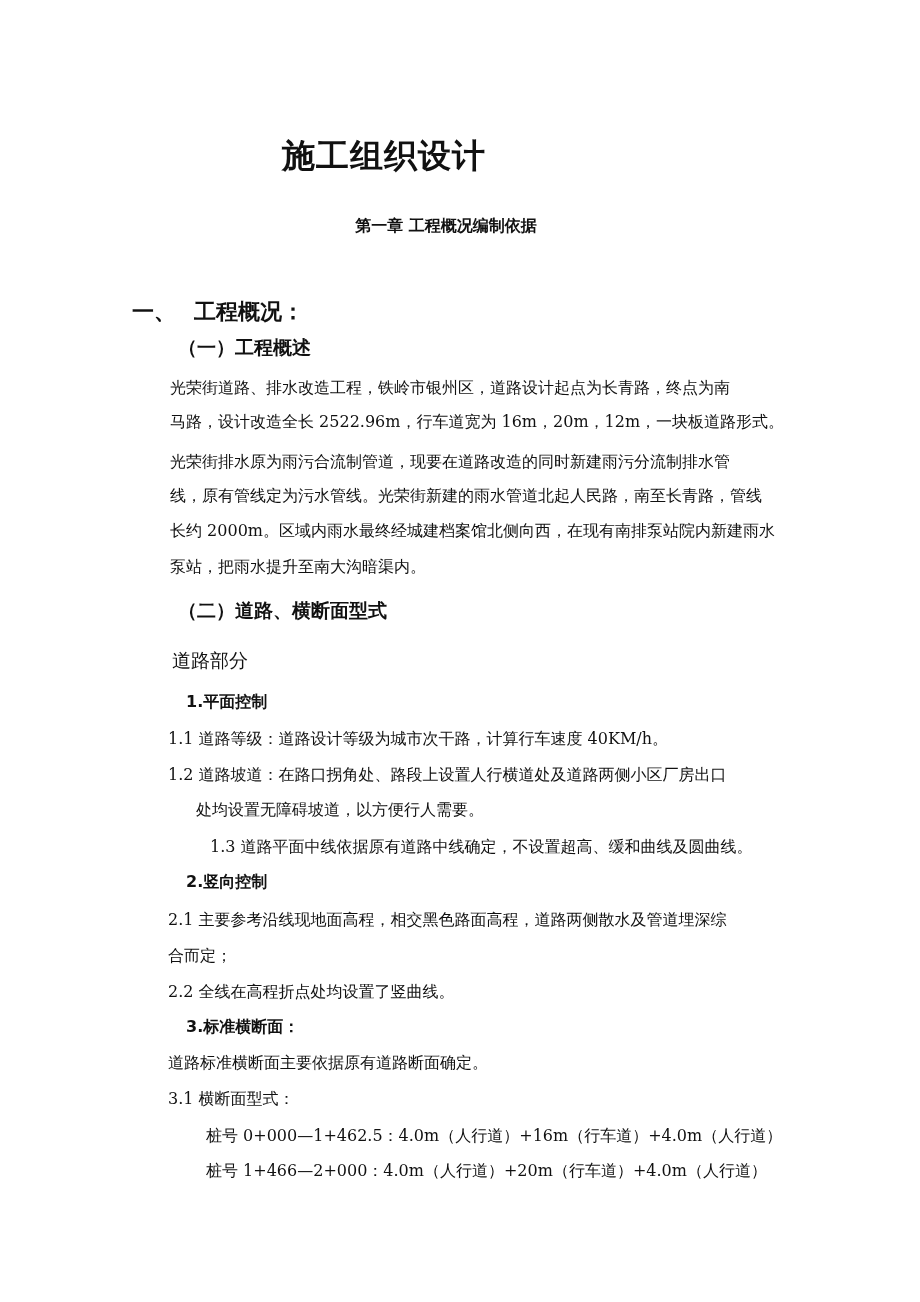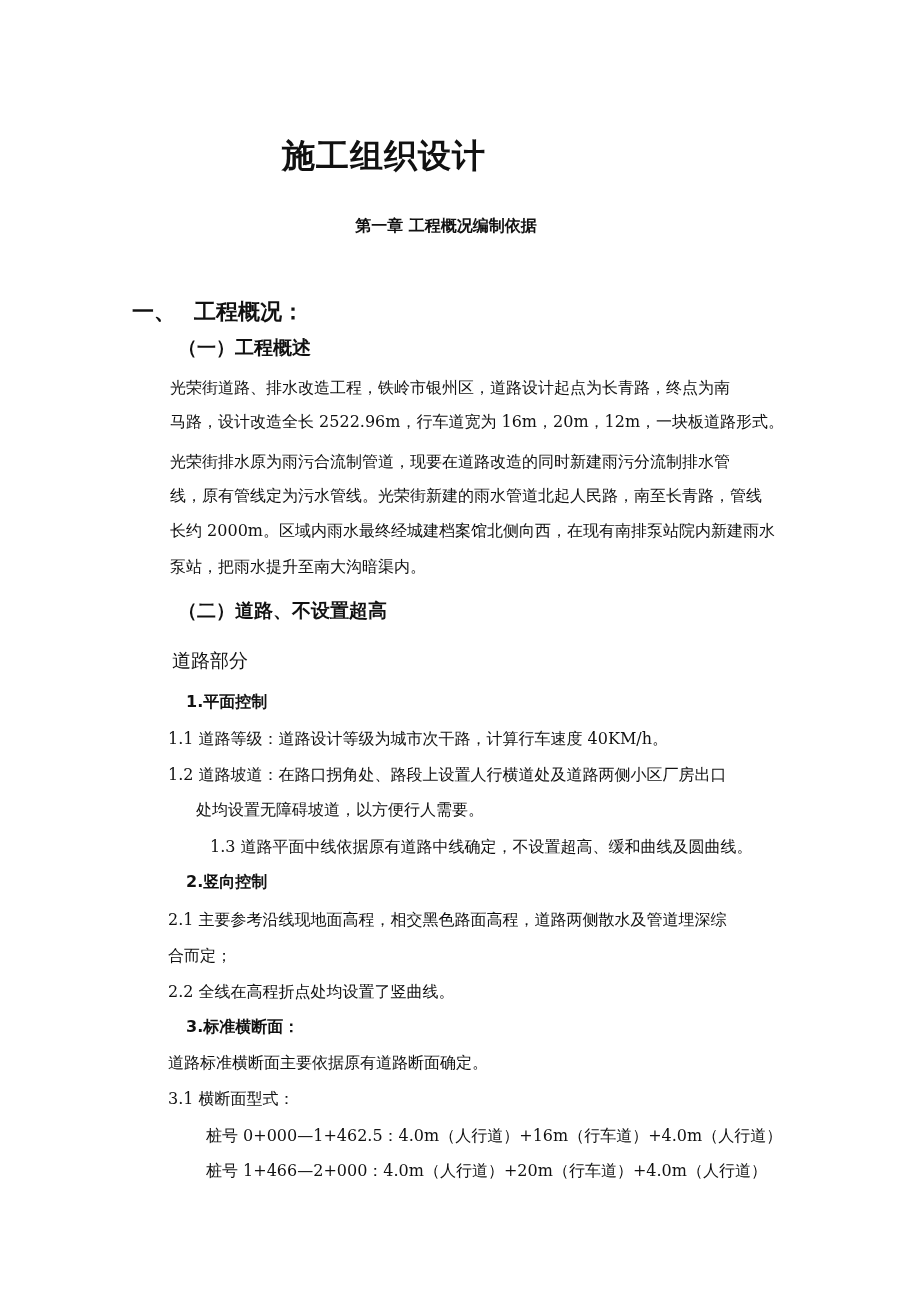--- a/index.html
+++ b/index.html
@@ -51,21 +51,21 @@
 
 <div class="abs h2" style="left:178px; top:335px;">（一）工程概述</div>
 
 <div class="abs p" style="left:170px; top:378px;">光荣街道路、排水改造工程，铁岭市银州区，道路设计起点为长青路，终点为南</div>
 <div class="abs p" style="left:170px; top:412px;">马路，设计改造全长 2522.96m，行车道宽为 16m，20m，12m，一块板道路形式。</div>
 <div class="abs p" style="left:170px; top:452px;">光荣街排水原为雨污合流制管道，现要在道路改造的同时新建雨污分流制排水管</div>
 <div class="abs p" style="left:170px; top:486px;">线，原有管线定为污水管线。光荣街新建的雨水管道北起人民路，南至长青路，管线</div>
 <div class="abs p" style="left:170px; top:521px;">长约 2000m。区域内雨水最终经城建档案馆北侧向西，在现有南排泵站院内新建雨水</div>
 <div class="abs p" style="left:170px; top:557px;">泵站，把雨水提升至南大沟暗渠内。</div>
 
-<div class="abs h2" style="left:178px; top:598px;">（二）道路、不设置超高</div>
+<div class="abs h2" style="left:178px; top:598px;">（二）道路、横断面型式</div>
 <div class="abs h3" style="left:172px; top:648px;">道路部分</div>
 
 <div class="abs h4" style="left:168px; top:692px;">1.平面控制</div>
 <div class="abs p" style="left:168px; top:729px;">1.1 道路等级：道路设计等级为城市次干路，计算行车速度 40KM/h。</div>
 <div class="abs p" style="left:168px; top:765px;">1.2 道路坡道：在路口拐角处、路段上设置人行横道处及道路两侧小区厂房出口</div>
 <div class="abs p" style="left:196px; top:800px;">处均设置无障碍坡道，以方便行人需要。</div>
 <div class="abs p" style="left:168px; top:837px;margin-left:42px;">1.3 道路平面中线依据原有道路中线确定，不设置超高、缓和曲线及圆曲线。</div>
 
 <div class="abs h4" style="left:168px; top:872px;">2.竖向控制</div>
 <div class="abs p" style="left:168px; top:910px;">2.1 主要参考沿线现地面高程，相交黑色路面高程，道路两侧散水及管道埋深综</div>

